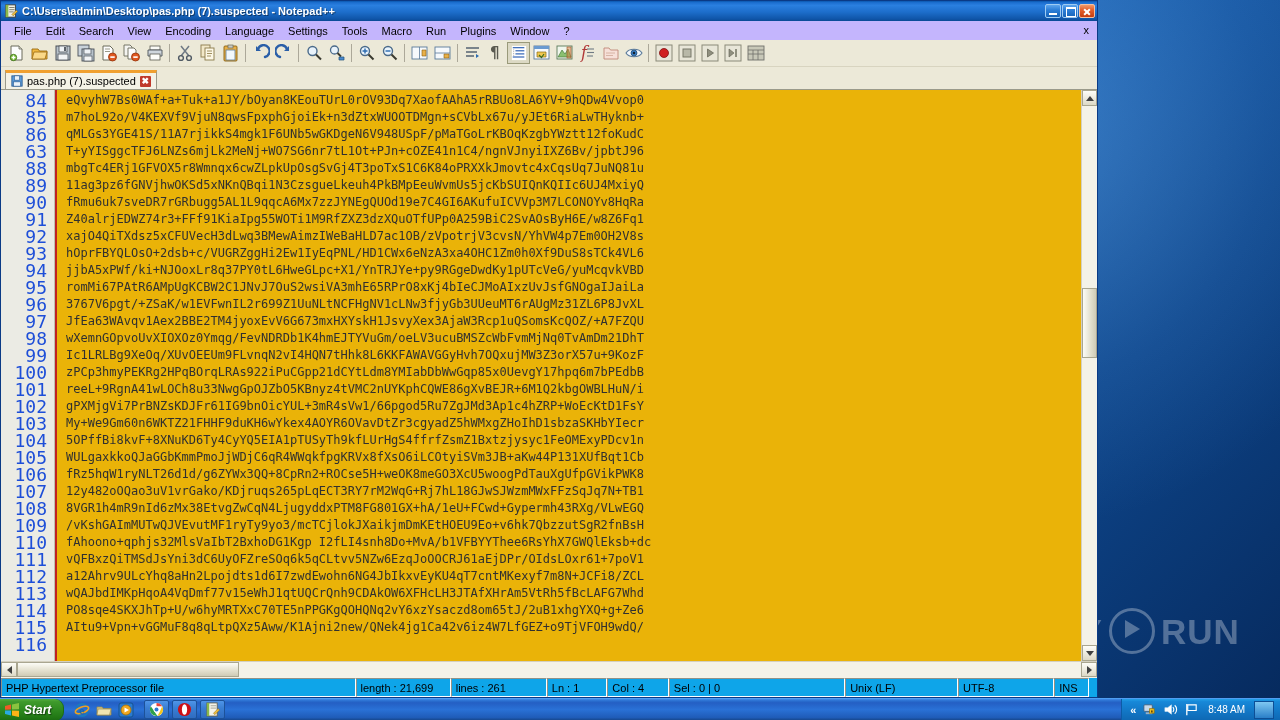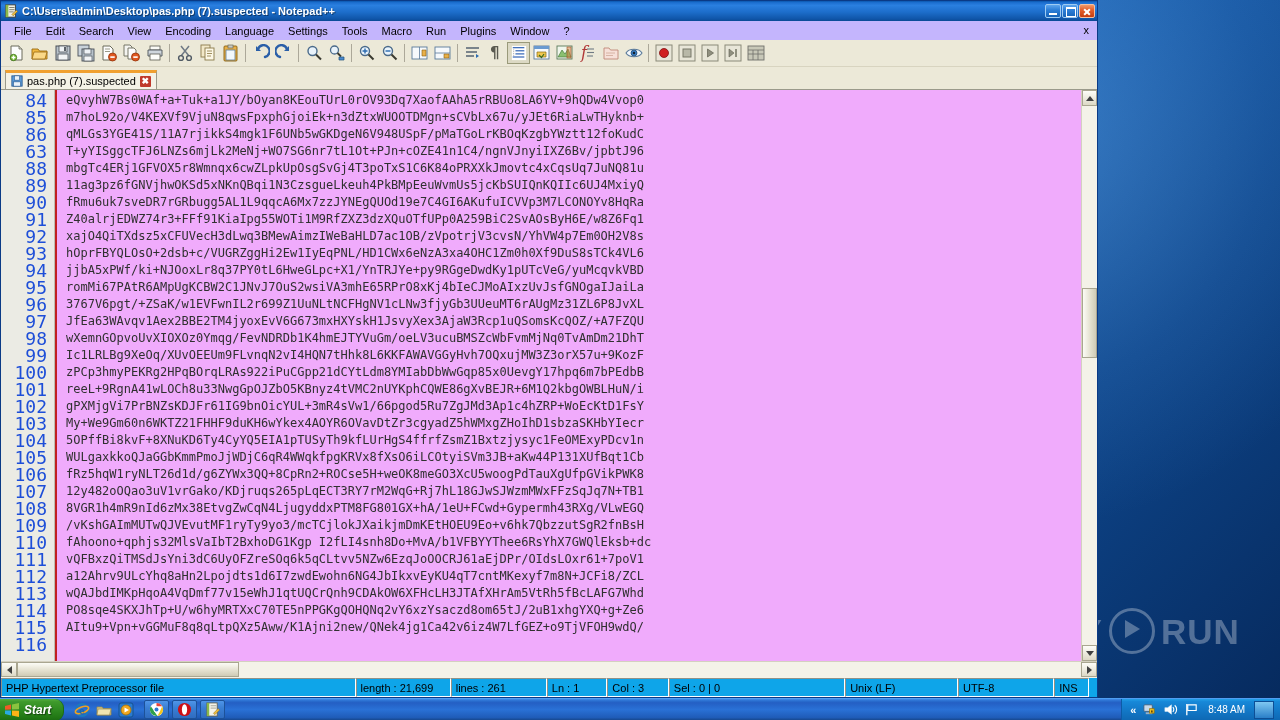--- a/index.html
+++ b/index.html
@@ -242,21 +242,21 @@
     padding-right: 7px;
     font-family: "DejaVu Sans Mono", monospace;
     font-size: 18px;
     color: #1d4ed8;
     box-sizing: border-box;
   }
   #code-area {
     flex: 1;
     position: relative;
     overflow: hidden;
-    background: #f0abfc;
+    background: #eab308;
     padding-top: 2px;
     border-left: 2px solid #c02020;
     box-sizing: border-box;
   }
   #code-area .cl {
     height: 17px;
     line-height: 17px;
     padding-left: 9px;
     font-family: "DejaVu Sans Mono", monospace;
     font-size: 12px;
@@ -862,21 +862,21 @@
             <i class="arrow-g arr-right"></i>
           </div>
       </div>
     </div>
 
     <div id="statusbar">
       <div class="sb-cell" id="sb-doctype">PHP Hypertext Preprocessor file</div>
       <div class="sb-cell" id="sb-len">length : 21,699</div>
       <div class="sb-cell" id="sb-lines">lines : 261</div>
       <div class="sb-cell" id="sb-ln">Ln : 1</div>
-      <div class="sb-cell" id="sb-col">Col : 3</div>
+      <div class="sb-cell" id="sb-col">Col : 4</div>
       <div class="sb-cell" id="sb-sel">Sel : 0 | 0</div>
       <div class="sb-cell" id="sb-eol">Unix (LF)</div>
       <div class="sb-cell" id="sb-enc">UTF-8</div>
       <div class="sb-cell" id="sb-ins">INS</div>
       <div class="sb-cell" id="sb-grip">
         <svg width="14" height="14" viewBox="0 0 14 14">
             <path d="M13 4 L4 13 M13 8 L8 13 M13 12 L12 13" stroke="#9a9a8a" stroke-width="1.3"></path>
           </svg>
       </div>
     </div>

